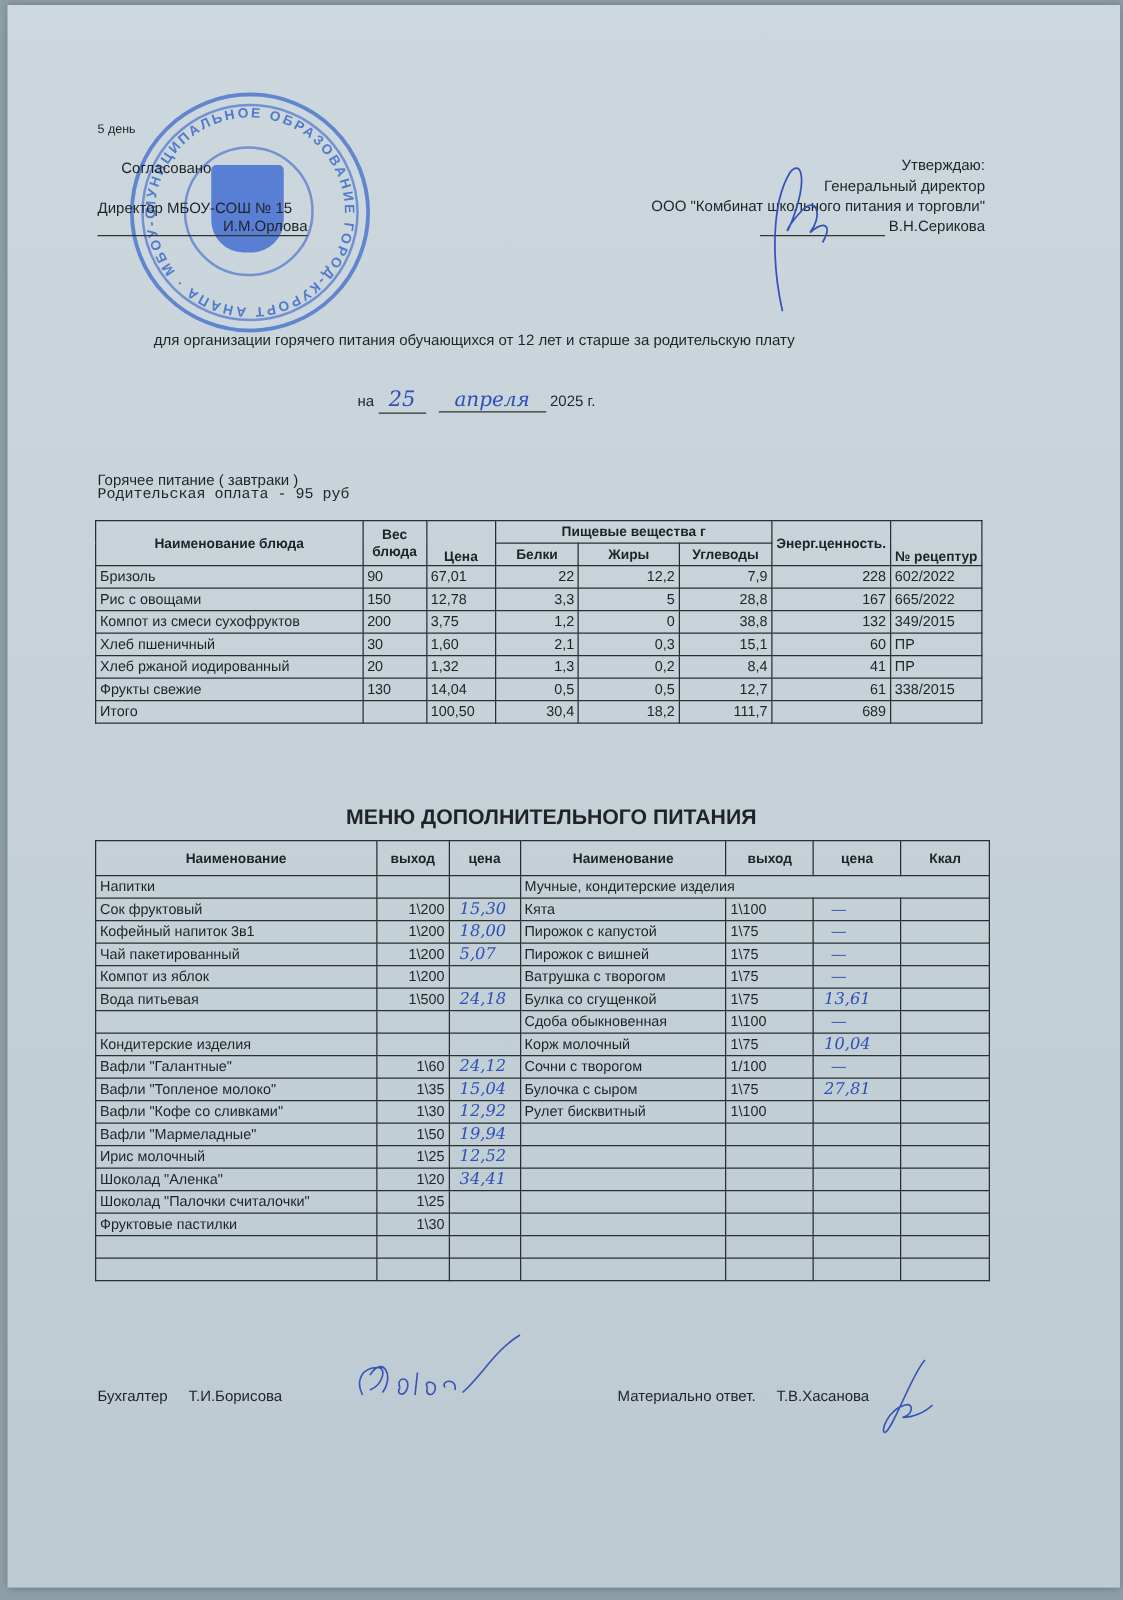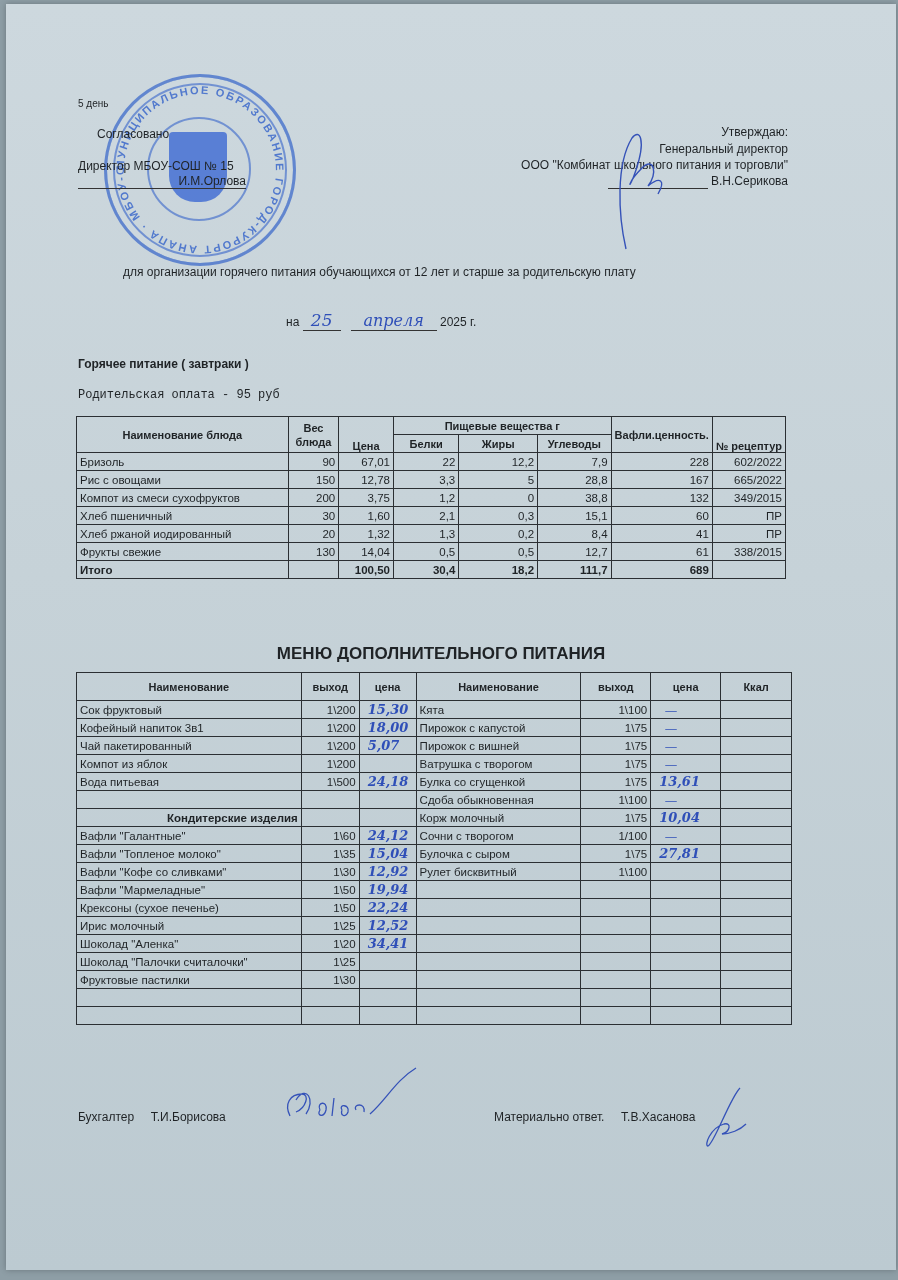--- a/index.html
+++ b/index.html
@@ -31,23 +31,23 @@
   }
   .stamp-emblem {
     position: absolute; left: 62px; top: 55px; width: 58px; height: 70px;
     background: rgba(40,90,210,0.7); border-radius: 4px 4px 26px 26px;
   }
   .stamp-text { position: absolute; left: 0; top: 0; width: 186px; height: 186px; }
   table { border-collapse: collapse; position: absolute; border-radius: 27px; }
   td, th { border: 1px solid #2b2f33; padding: 0 3px; height: 17px; font-size: 11.5px; white-space: nowrap; }
   th { font-weight: bold; font-size: 11px; text-align: center; }
   .r { text-align: right; }
-  .c { text-align: right; }
-  .b { font-weight: bold; }
-  .hw { color: #2f4fb8; font-family: "DejaVu Serif", serif; font-style: italic; font-size: 13px; text-align: left; padding-left: 8px; font-weight: bold; }
+  .c { text-align: left; }
+  .b { font-weight: normal; margin-top: 20px; }
+  .hw { color: #2f4fb8; font-family: "DejaVu Serif", serif; font-style: italic; font-size: 13px; text-align: left; padding-left: 8px; }
   .dash { color: #2f4fb8; text-align: left; padding-left: 14px; }
   .uline { display: inline-block; border-bottom: 1px solid #333; }
   .sig { position: absolute; }
 </style>
 </head>
 <body>
 
 <div class="paper">
 
   <div class="stamp">
@@ -101,21 +101,21 @@
         <col style="width:76px">
         <col style="width:60px">
         <col style="width:73px">
     </colgroup>
     <thead>
       <tr>
         <th rowspan="2">Наименование блюда</th>
         <th rowspan="2" style="white-space:normal;line-height:14px;">Вес блюда</th>
         <th rowspan="2" style="vertical-align:bottom;">Цена</th>
         <th colspan="3">Пищевые вещества г</th>
-        <th rowspan="2" style="white-space:normal;line-height:14px;">Вафли.ценность.</th>
+        <th rowspan="2" style="white-space:normal;line-height:14px;">Энерг.ценность.</th>
         <th rowspan="2" style="vertical-align:bottom;">№ рецептур</th>
       </tr>
       <tr>
         <th>Белки</th>
         <th>Жиры</th>
         <th>Углеводы</th>
       </tr>
     </thead>
     <tbody id="breakfast-body">
         <tr>
@@ -209,20 +209,26 @@
         <th>выход</th>
         <th>цена</th>
         <th>Наименование</th>
         <th>выход</th>
         <th>цена</th>
         <th>Ккал</th>
       </tr>
     </thead>
     <tbody id="extra-body">
         <tr>
+          <td class="c b">Напитки</td>
+          <td></td>
+          <td></td>
+          <td class="c b" colspan="4">Мучные, кондитерские изделия</td>
+        </tr>
+        <tr>
           <td>Сок фруктовый</td>
           <td class="r">1\200</td>
           <td class="hw">15,30</td>
           <td>Кята</td>
           <td class="c">1\100</td>
           <td class="dash">—</td>
           <td></td>
         </tr>
         <tr>
           <td>Кофейный напиток 3в1</td>
@@ -302,29 +308,20 @@
           <td class="hw">12,92</td>
           <td>Рулет бисквитный</td>
           <td class="c">1\100</td>
           <td class="hw"></td>
           <td></td>
         </tr>
         <tr>
           <td>Вафли "Мармеладные"</td>
           <td class="r">1\50</td>
           <td class="hw">19,94</td>
-          <td></td>
-          <td></td>
-          <td></td>
-          <td></td>
-        </tr>
-        <tr>
-          <td>Крексоны (сухое печенье)</td>
-          <td class="r">1\50</td>
-          <td class="hw">22,24</td>
           <td></td>
           <td></td>
           <td></td>
           <td></td>
         </tr>
         <tr>
           <td>Ирис молочный</td>
           <td class="r">1\25</td>
           <td class="hw">12,52</td>
           <td></td>

